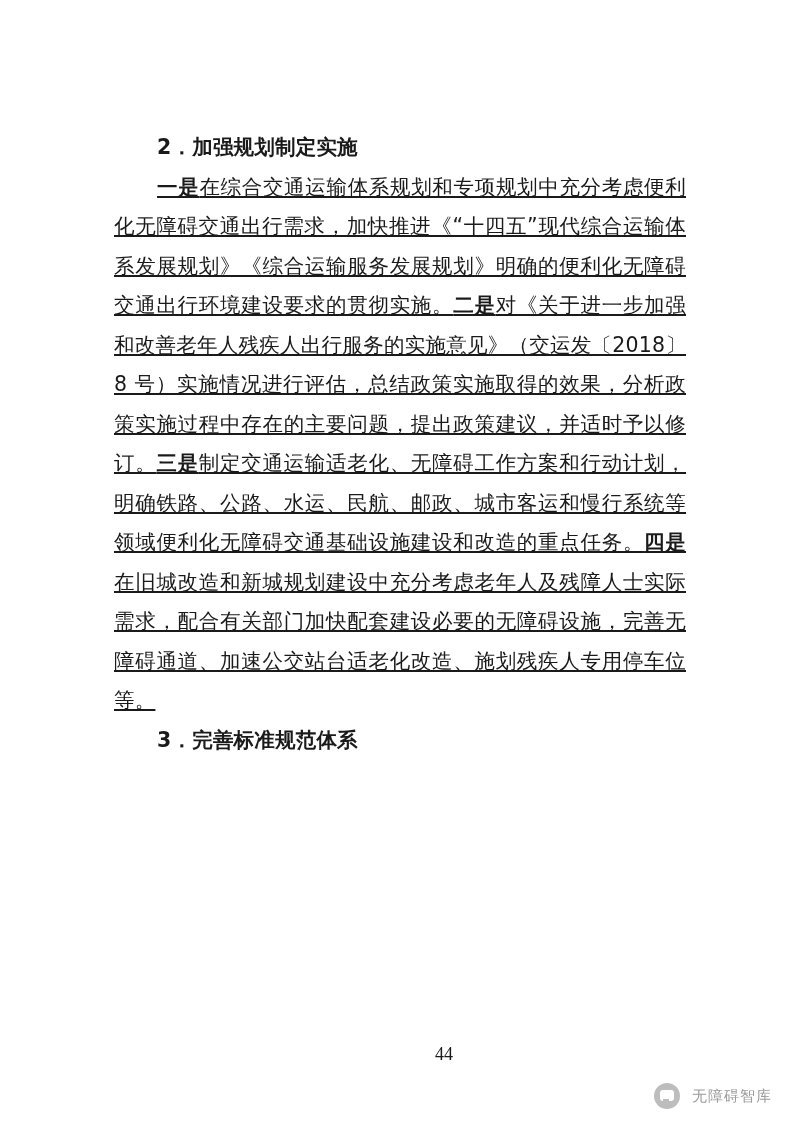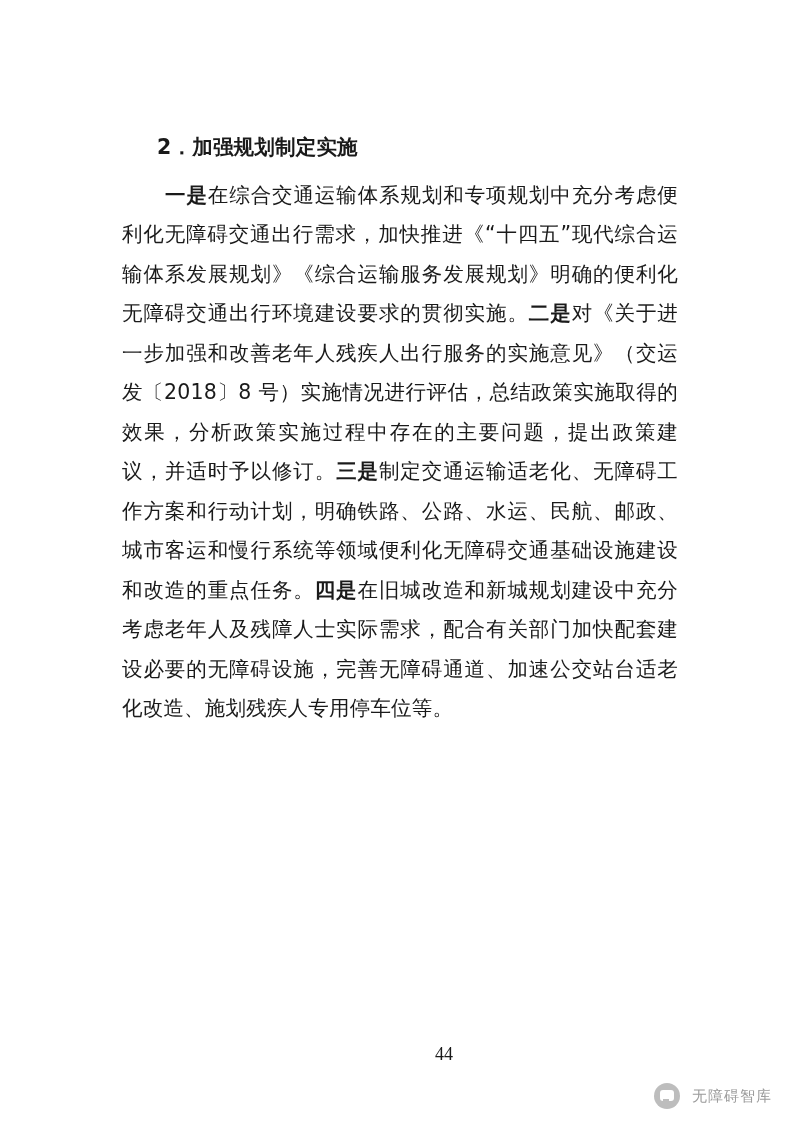--- a/index.html
+++ b/index.html
@@ -31,22 +31,23 @@
     letter-spacing: 0.2px;
   }
   .section-heading {
     font-weight: bold;
     font-size: 20.5px;
     line-height: 39.5px;
     margin: 0;
     text-indent: 2.1em;
   }
   .para {
-    margin: 8px;
+    margin: 0;
     text-indent: 2.1em;
+    text-decoration: underline;
   }
   .b {
     font-weight: bold;
   }
   .page-number {
     position: absolute;
     bottom: 58px;
     left: 0;
     width: 794px;
     text-align: center;
@@ -95,20 +96,21 @@
     border-radius: 0 0 2px 2px;
   }
 </style>
 </head>
 <body>
 
 <div class="page">
   <div class="doc-body" id="doc-body">
       <div class="section-heading">2．加强规划制定实施</div>
       <div class="para"><span class="b">一是</span><span>在综合交通运输体系规划和专项规划中充分考虑便利化无障碍交通出行需求，加快推进《“十四五”现代综合运输体系发展规划》《综合运输服务发展规划》明确的便利化无障碍交通出行环境建设要求的贯彻实施。</span><span class="b">二是</span><span>对《关于进一步加强和改善老年人残疾人出行服务的实施意见》（交运发〔2018〕8 号）实施情况进行评估，总结政策实施取得的效果，分析政策实施过程中存在的主要问题，提出政策建议，并适时予以修订。</span><span class="b">三是</span><span>制定交通运输适老化、无障碍工作方案和行动计划，明确铁路、公路、水运、民航、邮政、城市客运和慢行系统等领域便利化无障碍交通基础设施建设和改造的重点任务。</span><span class="b">四是</span><span>在旧城改造和新城规划建设中充分考虑老年人及残障人士实际需求，配合有关部门加快配套建设必要的无障碍设施，完善无障碍通道、加速公交站台适老化改造、施划残疾人专用停车位等。</span></div>
+      <div class="section-heading">3．完善标准规范体系</div>
     </div>
 </div>
 
 <div class="page-number">44</div>
 
 <div class="watermark">
   <span class="wm-logo"></span>
   <span>无障碍智库</span>
 </div>
 

